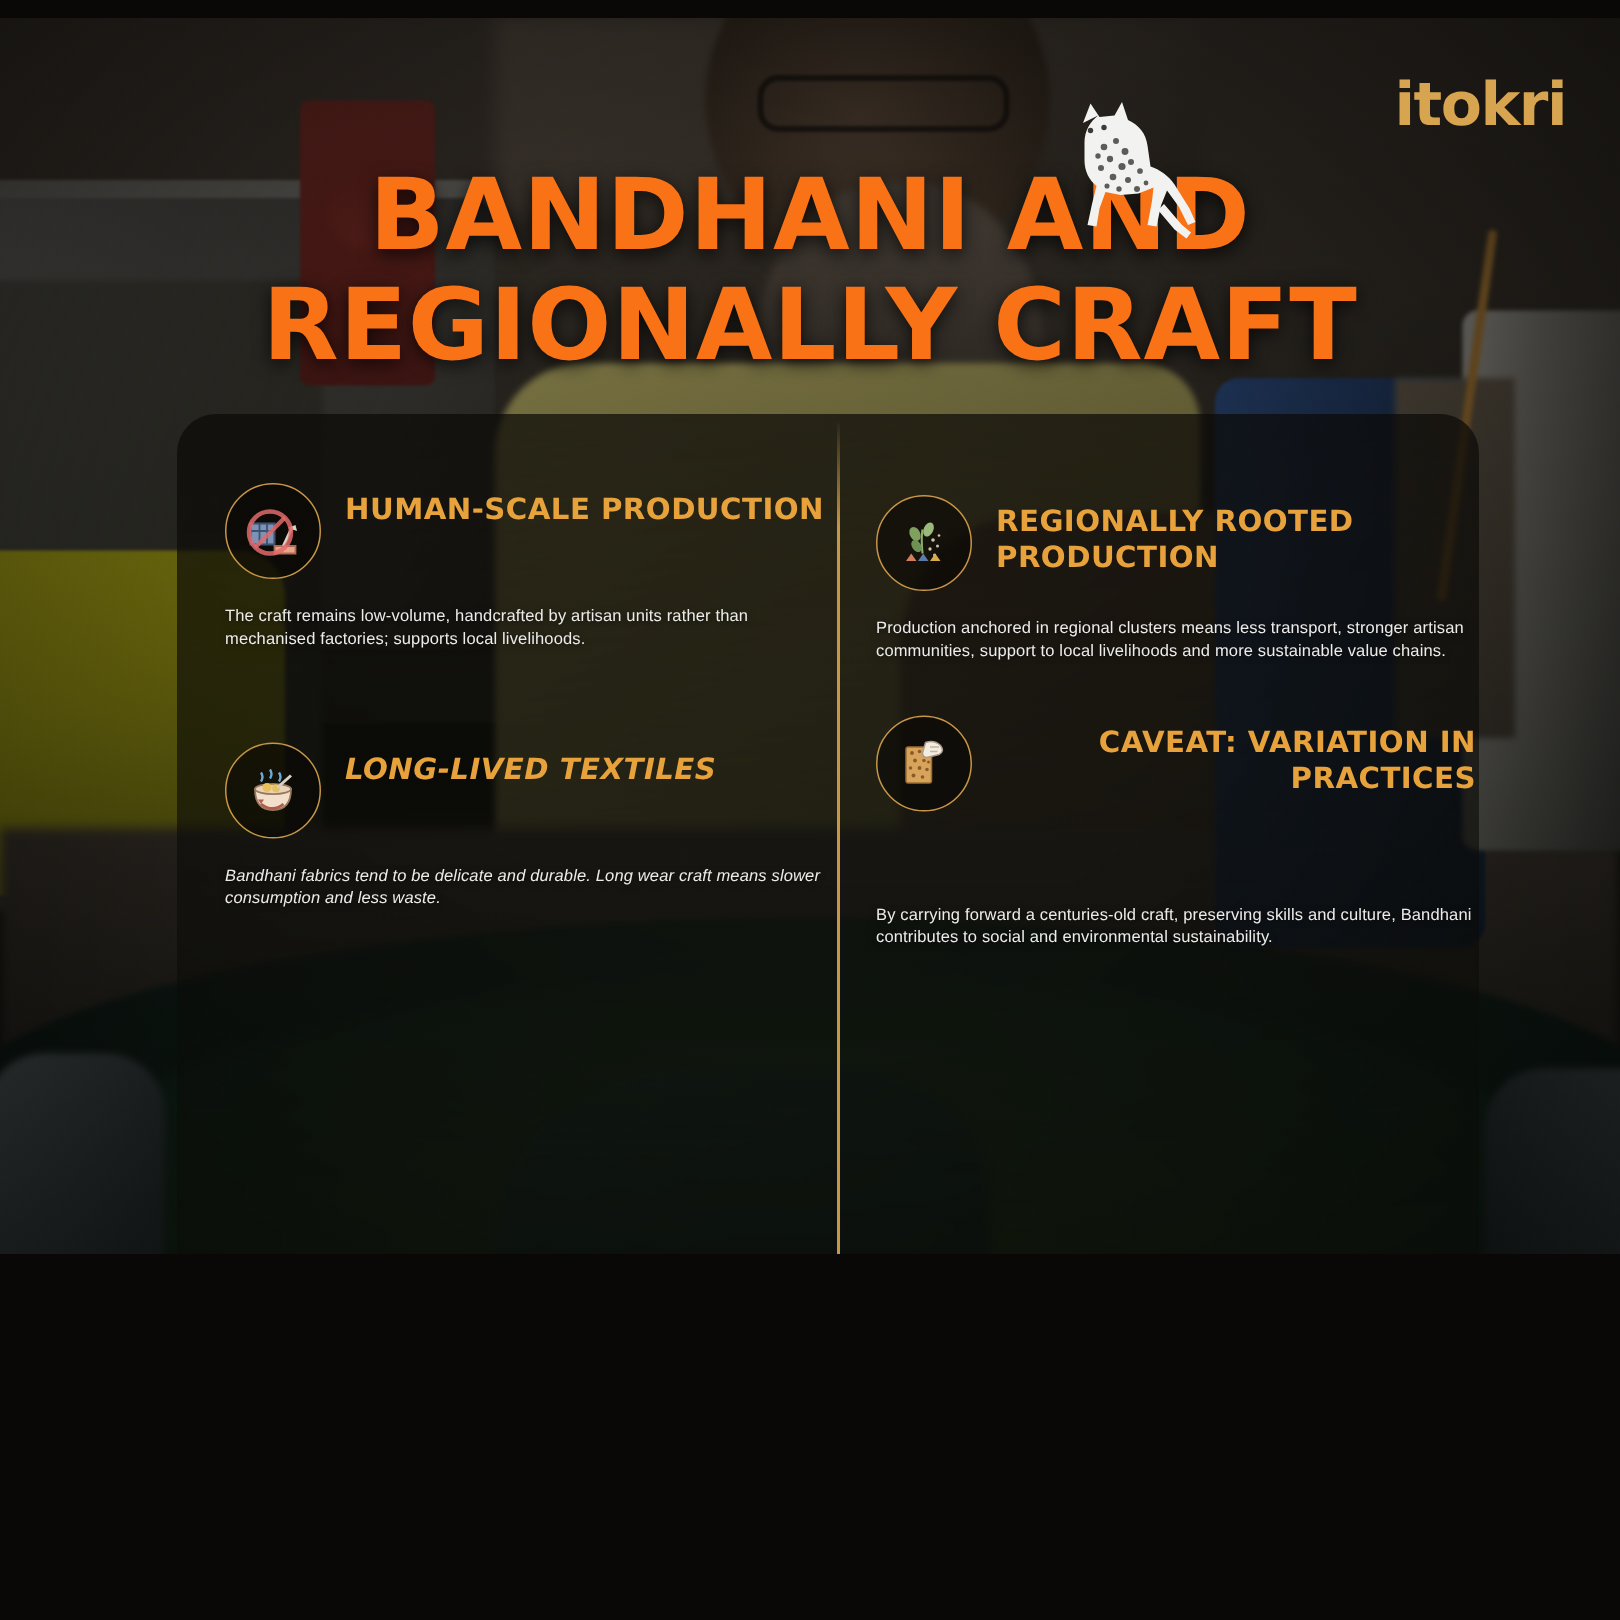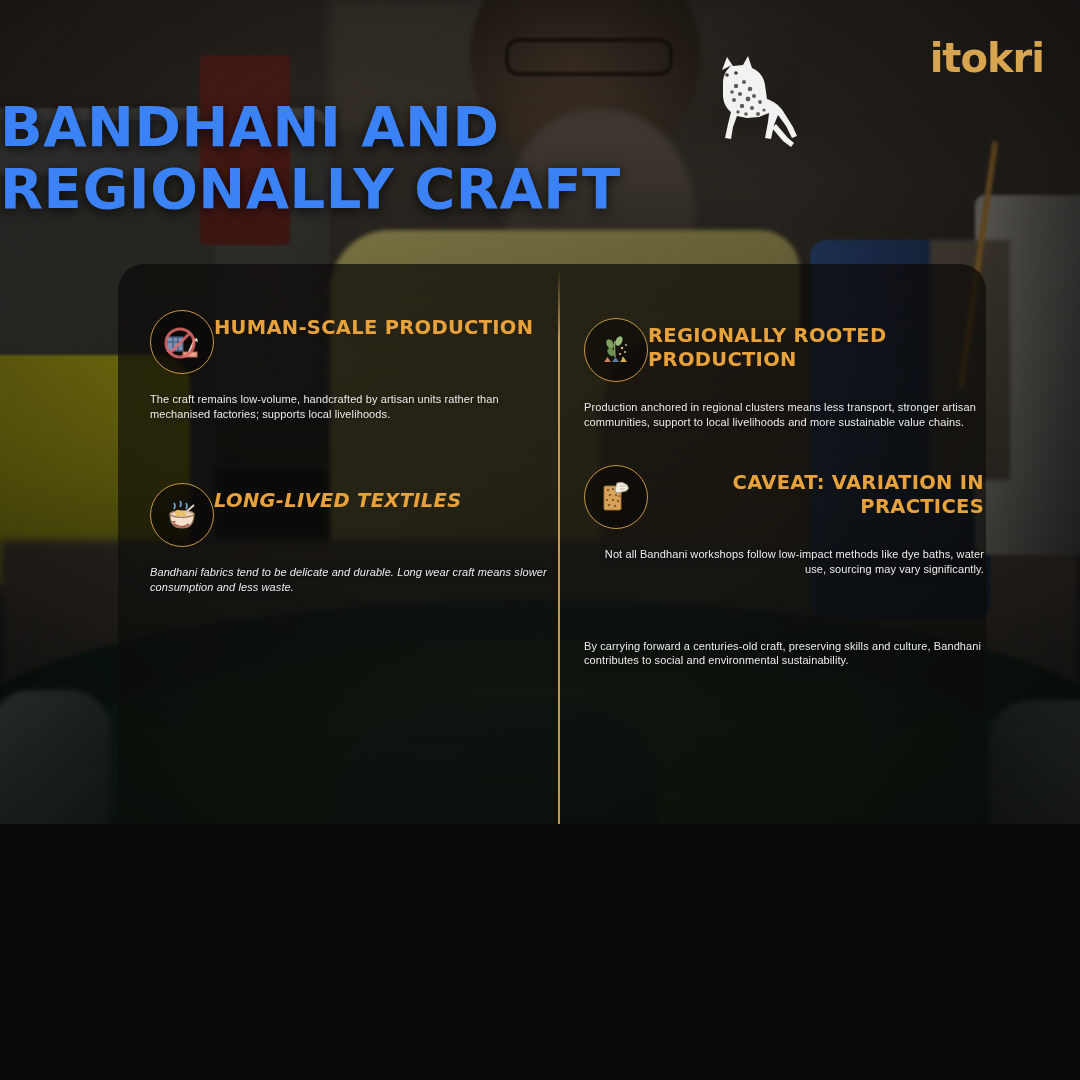--- a/index.html
+++ b/index.html
@@ -4,20 +4,21 @@
 <style>
   html,body{margin:0;padding:0;}
   body{
     width:1080px;height:1080px;overflow:hidden;
     font-family:"Liberation Sans", sans-serif;
     background:#0a0806;
   }
   #poster{
     position:relative;width:1080px;height:824px;overflow:hidden;
     background:#0d0b08;
+    margin-top:12px;
   }
 
   
   .photo{position:absolute;inset:0;overflow:hidden;}
   .photo div{position:absolute;}
 
   
   .bg-wall{left:0;top:0;width:1080px;height:470px;
     background:linear-gradient(175deg,#5a5046 0%,#403a32 35%,#2e2a24 70%,#211e19 100%);}
   .bg-clutter-top{left:330px;top:0;width:470px;height:130px;
@@ -81,43 +82,43 @@
       linear-gradient(180deg,rgba(10,8,6,.58) 0%,rgba(10,8,6,.40) 22%,rgba(8,10,8,.45) 58%,rgba(6,10,8,.55) 100%);}
   .vignette{position:absolute;inset:0;
     background:radial-gradient(ellipse at 50% 45%,transparent 38%,rgba(0,0,0,.55) 100%);}
 
   
   .logo{position:absolute;right:36px;top:38px;
     font-size:40px;font-weight:700;letter-spacing:-1px;color:#d7a44f;
     font-family:"DejaVu Sans", sans-serif;line-height:1;}
 
   
-  .title{position:absolute;left:0;right:0;top:96px;text-align:left;
-    color:#3b82f6;font-weight:800;font-size:56px;line-height:1.1;letter-spacing:.5px;
+  .title{position:absolute;left:0;right:0;top:96px;text-align:center;
+    color:#f97316;font-weight:800;font-size:66px;line-height:1.1;letter-spacing:.5px;
     text-shadow:0 3px 12px rgba(0,0,0,.75);
     font-family:"DejaVu Sans", sans-serif;}
   .title .l2{display:block;}
 
   
   .leopard{position:absolute;left:690px;top:52px;width:110px;height:100px;}
 
   
   .panel{position:absolute;left:118px;top:264px;width:868px;height:712px;
     border-radius:26px;
     background:linear-gradient(180deg,rgba(12,10,8,.72) 0%,rgba(12,12,9,.62) 45%,rgba(10,14,10,.55) 100%);
     backdrop-filter:blur(1px);}
   .divider{position:absolute;left:558px;top:268px;width:2px;height:706px;
     background:linear-gradient(180deg,rgba(199,150,70,0) 0%,#c79646 10%,#c79646 88%,rgba(199,150,70,0) 100%);}
 
   .col{position:absolute;width:400px;}
   .col.left{left:150px;}
   .col.right{left:584px;}
 
   .card{position:relative;margin-bottom:24px;}
-  .card-head{display:flex;align-items:flex-start;}
+  .card-head{display:flex;align-items:flex-start;gap:16px;}
   .icon-circle{flex:0 0 auto;width:62px;height:62px;border-radius:50%;
     border:1.5px solid #c79646;background:rgba(8,6,4,.55);
     display:flex;align-items:center;justify-content:center;overflow:hidden;}
   .icon-circle svg{display:block;}
   .card-title{padding-top:6px;color:#e8a23c;font-weight:800;font-size:19.5px;line-height:1.24;
     letter-spacing:.3px;text-transform:uppercase;font-family:"DejaVu Sans", sans-serif;}
   .card-body{margin-top:18px;color:#edecea;font-size:11px;line-height:1.33;
     letter-spacing:.1px;text-shadow:0 1px 4px rgba(0,0,0,.6);}
 </style>
 </head>
@@ -284,21 +285,20 @@
                 <circle cx="16" cy="31" r="1.3"></circle>
               <circle cx="22" cy="32" r="1.2"></circle>
                 <circle cx="26" cy="22" r="1"></circle>
             </g>
             <path d="M24 9 q6 -2 10 2 q3 4 -1 6 l-8 2 q-3 0 -3 -3 z" fill="#f3ece1" stroke="#a99986" stroke-width="1"></path>
             <path d="M27 12 h6 M27 15 h5" stroke="#c2b4a0" stroke-width=".9"></path>
           </svg>
         </div>
         <div class="card-title">CAVEAT: VARIATION IN PRACTICES</div>
       </div>
-      <div class="card-body">Not all Bandhani workshops follow low-impact methods like dye baths, water use, sourcing may vary significantly.</div>
     </div>
 
     <div class="card" style="margin-top:62px;">
       <div class="card-body">By carrying forward a centuries-old craft, preserving skills and culture, Bandhani contributes to social and environmental sustainability.</div>
     </div>
   </div>
 
 </div>
 
 </body></html>

